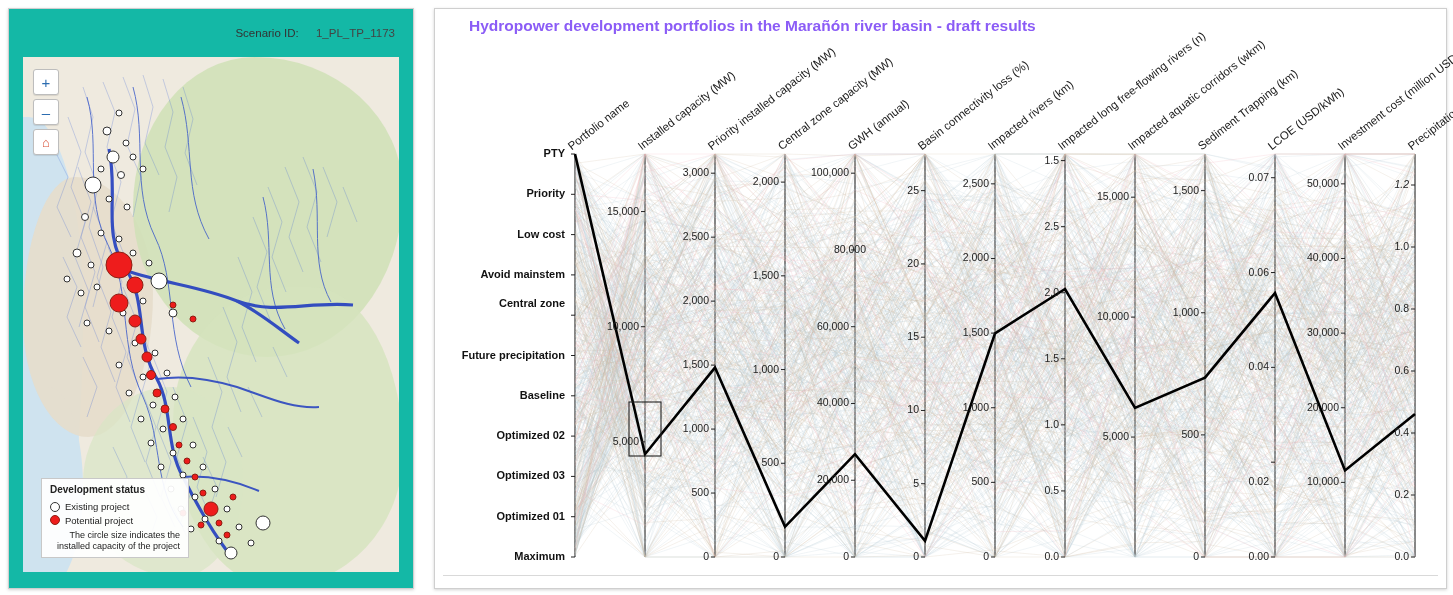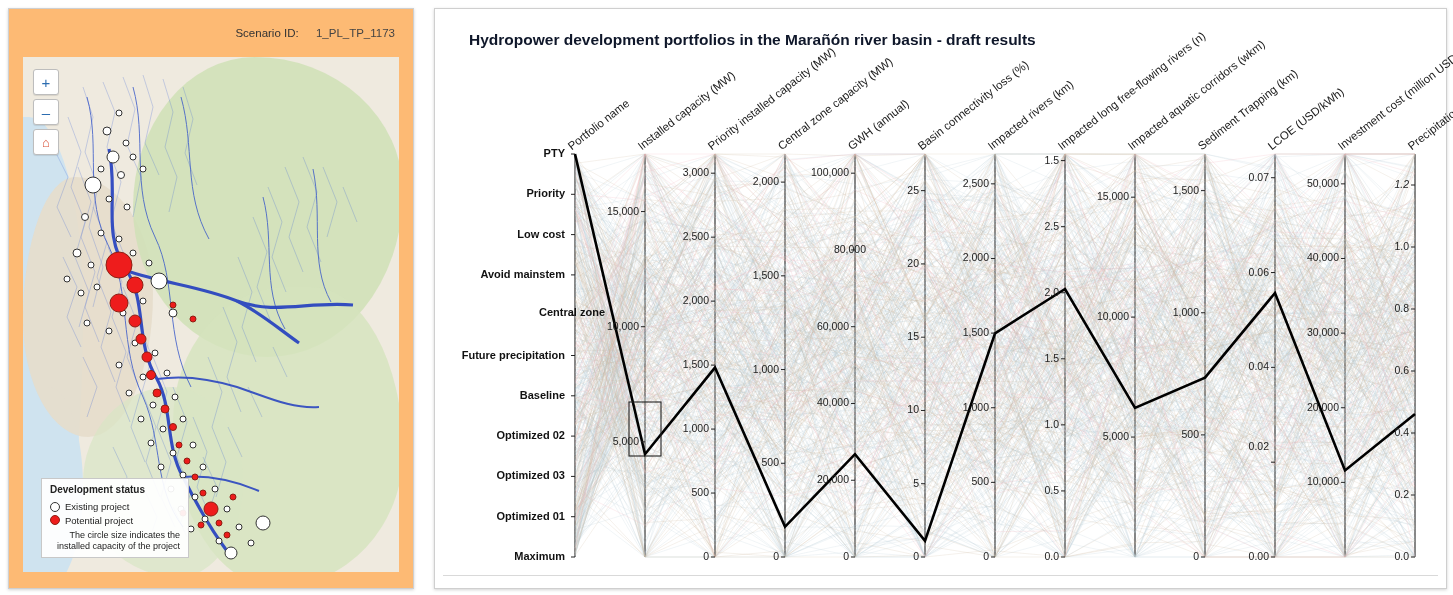--- a/index.html
+++ b/index.html
@@ -1,20 +1,20 @@
 <!DOCTYPE html>
 <html><head>
 <meta charset="utf-8">
 <style>
   html,body{margin:0;padding:0;background:#ffffff;}
   body{width:1453px;height:595px;font-family:"Liberation Sans",sans-serif;overflow:hidden;}
   .root{position:relative;width:1453px;height:595px;}
 
   
-  .map-panel{position:absolute;left:8px;top:8px;width:404px;height:579px;background:#fdba74;
+  .map-panel{position:absolute;left:8px;top:8px;width:404px;height:579px;background:#14b8a6;
     border:1px solid #cfcfcf;box-shadow:0 1px 3px rgba(0,0,0,.18);}
   .map-inner{position:absolute;left:14px;top:48px;width:376px;height:515px;overflow:hidden;background:#eae6dd;}
   .map-bg{position:absolute;inset:0;background:#efeadf;}
   .green1{position:absolute;left:110px;top:0px;width:270px;height:300px;background:#cfe0b6;opacity:.85;
       border-radius:45% 55% 50% 50%/50% 45% 55% 50%;}
   .green2{position:absolute;left:150px;top:230px;width:230px;height:300px;background:#d4e3bd;opacity:.8;
       border-radius:50% 40% 55% 45%/45% 55% 45% 55%;}
   .green3{position:absolute;left:60px;top:330px;width:160px;height:190px;background:#d8e5c4;opacity:.7;
       border-radius:55% 45% 40% 60%/50% 50% 50% 50%;}
   .tan1{position:absolute;left:0px;top:120px;width:130px;height:260px;background:#e6ddcb;opacity:.9;
@@ -40,21 +40,21 @@
     border:1px solid #c8c8c8;padding:5px 8px;font-size:9.5px;color:#222;line-height:1.25;}
   .legend h4{margin:0 0 4px 0;font-size:10px;}
   .lrow{display:flex;align-items:center;gap:5px;margin-bottom:2px;}
   .dot-o{width:8px;height:8px;border:1.3px solid #333;border-radius:50%;background:#fff;}
   .dot-r{width:8px;height:8px;border:1.3px solid #8d1f13;border-radius:50%;background:#ee1c1c;}
   .legend p{margin:4px 0 0 0;font-size:9px;line-height:1.2;text-align:right;}
 
   
   .chart-panel{position:absolute;left:434px;top:8px;width:1011px;height:579px;background:#fff;
     border:1px solid #cfcfcf;box-shadow:0 1px 3px rgba(0,0,0,.18);}
-  .chart-title{position:absolute;left:34px;top:22px;font-size:15.5px;font-weight:bold;color:#0f172a;}
+  .chart-title{position:absolute;left:34px;top:8px;font-size:15.5px;font-weight:bold;color:#8b5cf6;}
   .plot{position:absolute;left:0;top:0;width:1011px;height:579px;}
   .axis-label{position:absolute;font-size:11.5px;color:#1a1a1a;white-space:nowrap;
     transform-origin:left bottom;transform:rotate(-38deg);}
   .tick{position:absolute;font-size:10.5px;color:#222;white-space:nowrap;}
   .cat{position:absolute;font-size:11px;color:#111;white-space:nowrap;text-align:right;font-weight:bold;}
   .bottomline{position:absolute;left:8px;top:566px;width:995px;height:1px;background:#d9d9d9;}
 </style>
 </head>
 <body>
 
@@ -846,21 +846,21 @@
         <div class="axis-label" style="left: 628px; top: 131px;">Impacted long free-flowing rivers (n)</div>
         <div class="axis-label" style="left: 698px; top: 131px;">Impacted aquatic corridors (wkm)</div>
         <div class="axis-label" style="left: 768px; top: 131px;">Sediment Trapping (km)</div>
         <div class="axis-label" style="left: 838px; top: 131px;">LCOE (USD/kWh)</div>
         <div class="axis-label" style="left: 908px; top: 131px;">Investment cost (million USD)</div>
         <div class="axis-label" style="left: 978px; top: 131px;">Precipitation change in</div>
         <div class="cat" style="left: 0px; width: 130px; top: 138px;">PTY</div>
         <div class="cat" style="left: 0px; width: 130px; top: 178.3px;">Priority</div>
         <div class="cat" style="left: 0px; width: 130px; top: 218.6px;">Low cost</div>
         <div class="cat" style="left: 0px; width: 130px; top: 258.9px;">Avoid mainstem</div>
-        <div class="cat" style="left: 0px; width: 130px; top: 297px; padding-left: 40px;">Central zone</div>
+        <div class="cat" style="left: 0px; width: 130px; top: 288px;">Central zone</div>
         <div class="cat" style="left: 0px; width: 130px; top: 339.5px;">Future precipitation</div>
         <div class="cat" style="left: 0px; width: 130px; top: 379.8px;">Baseline</div>
         <div class="cat" style="left: 0px; width: 130px; top: 420.1px;">Optimized 02</div>
         <div class="cat" style="left: 0px; width: 130px; top: 460.4px;">Optimized 03</div>
         <div class="cat" style="left: 0px; width: 130px; top: 500.7px;">Optimized 01</div>
         <div class="cat" style="left: 0px; width: 130px; top: 541px;">Maximum</div>
         <div class="tick" style="left: 204px; top: 425.857px; transform: translateX(-100%);">5,000</div>
         <div class="tick" style="left: 204px; top: 310.714px; transform: translateX(-100%);">10,000</div>
         <div class="tick" style="left: 204px; top: 195.571px; transform: translateX(-100%);">15,000</div>
         <div class="tick" style="left: 274px; top: 541px; transform: translateX(-100%);">0</div>
@@ -901,21 +901,21 @@
         <div class="tick" style="left: 624px; top: 210.672px; transform: translateX(-100%);">2.5</div>
         <div class="tick" style="left: 624px; top: 144.607px; transform: translateX(-100%);">1.5</div>
         <div class="tick" style="left: 694px; top: 421.06px; transform: translateX(-100%);">5,000</div>
         <div class="tick" style="left: 694px; top: 301.119px; transform: translateX(-100%);">10,000</div>
         <div class="tick" style="left: 694px; top: 181.179px; transform: translateX(-100%);">15,000</div>
         <div class="tick" style="left: 764px; top: 541px; transform: translateX(-100%);">0</div>
         <div class="tick" style="left: 764px; top: 418.879px; transform: translateX(-100%);">500</div>
         <div class="tick" style="left: 764px; top: 296.758px; transform: translateX(-100%);">1,000</div>
         <div class="tick" style="left: 764px; top: 174.636px; transform: translateX(-100%);">1,500</div>
         <div class="tick" style="left: 834px; top: 541px; transform: translateX(-100%);">0.00</div>
-        <div class="tick" style="left: 834px; top: 431px; transform: translateX(-100%);">0.02</div>
+        <div class="tick" style="left: 834px; top: 466px; transform: translateX(-100%);">0.02</div>
         <div class="tick" style="left: 834px; top: 351.353px; transform: translateX(-100%);">0.04</div>
         <div class="tick" style="left: 834px; top: 256.529px; transform: translateX(-100%);">0.06</div>
         <div class="tick" style="left: 834px; top: 161.706px; transform: translateX(-100%);">0.07</div>
         <div class="tick" style="left: 904px; top: 466.37px; transform: translateX(-100%);">10,000</div>
         <div class="tick" style="left: 904px; top: 391.741px; transform: translateX(-100%);">20,000</div>
         <div class="tick" style="left: 904px; top: 317.111px; transform: translateX(-100%);">30,000</div>
         <div class="tick" style="left: 904px; top: 242.481px; transform: translateX(-100%);">40,000</div>
         <div class="tick" style="left: 904px; top: 167.852px; transform: translateX(-100%);">50,000</div>
         <div class="tick" style="left: 974px; top: 541px; transform: translateX(-100%);">0.0</div>
         <div class="tick" style="left: 974px; top: 479px; transform: translateX(-100%);">0.2</div>

